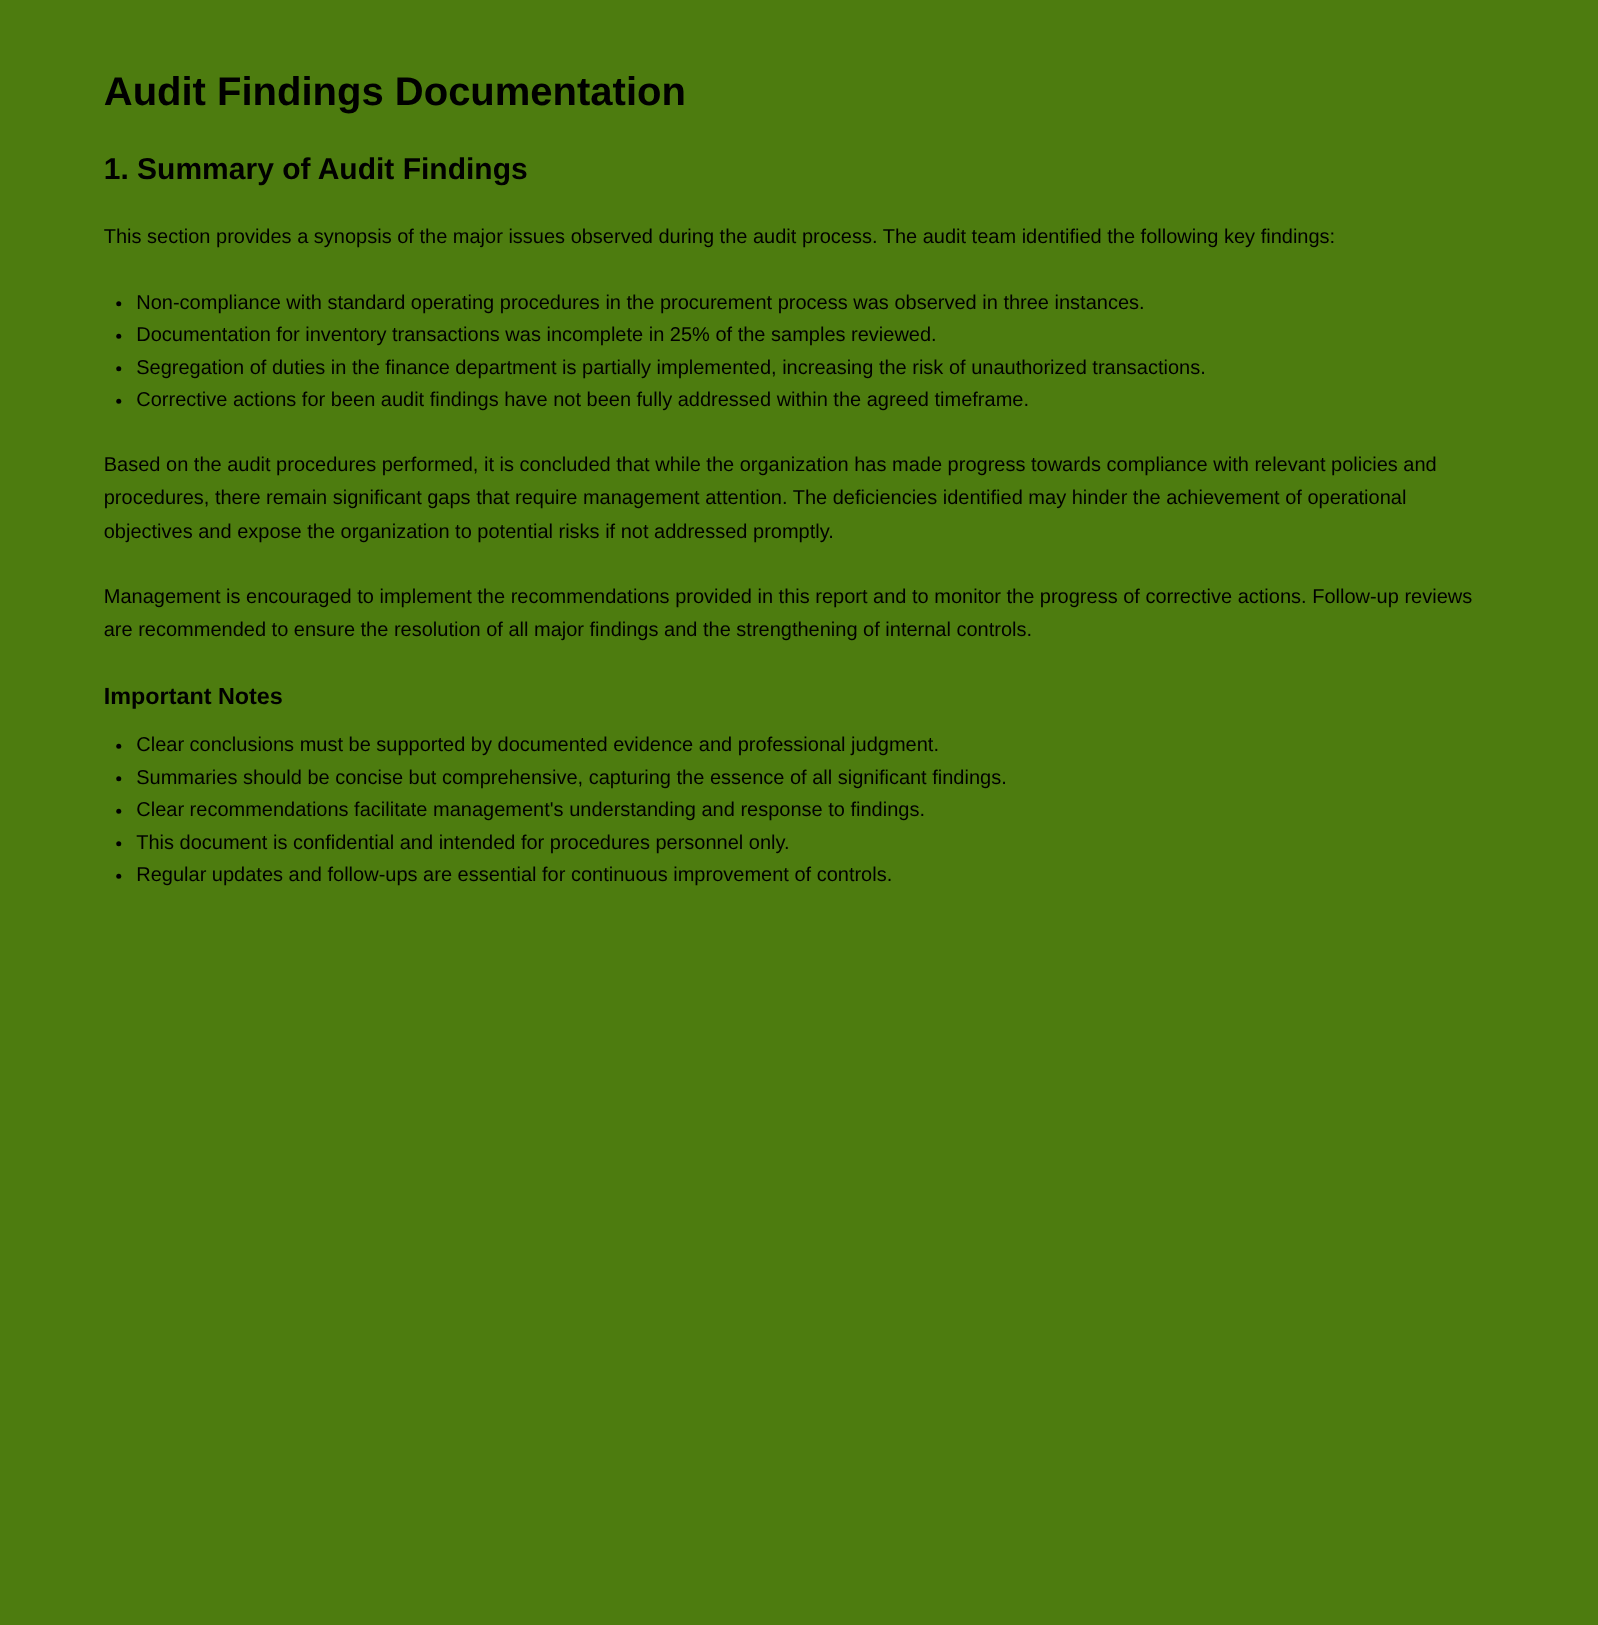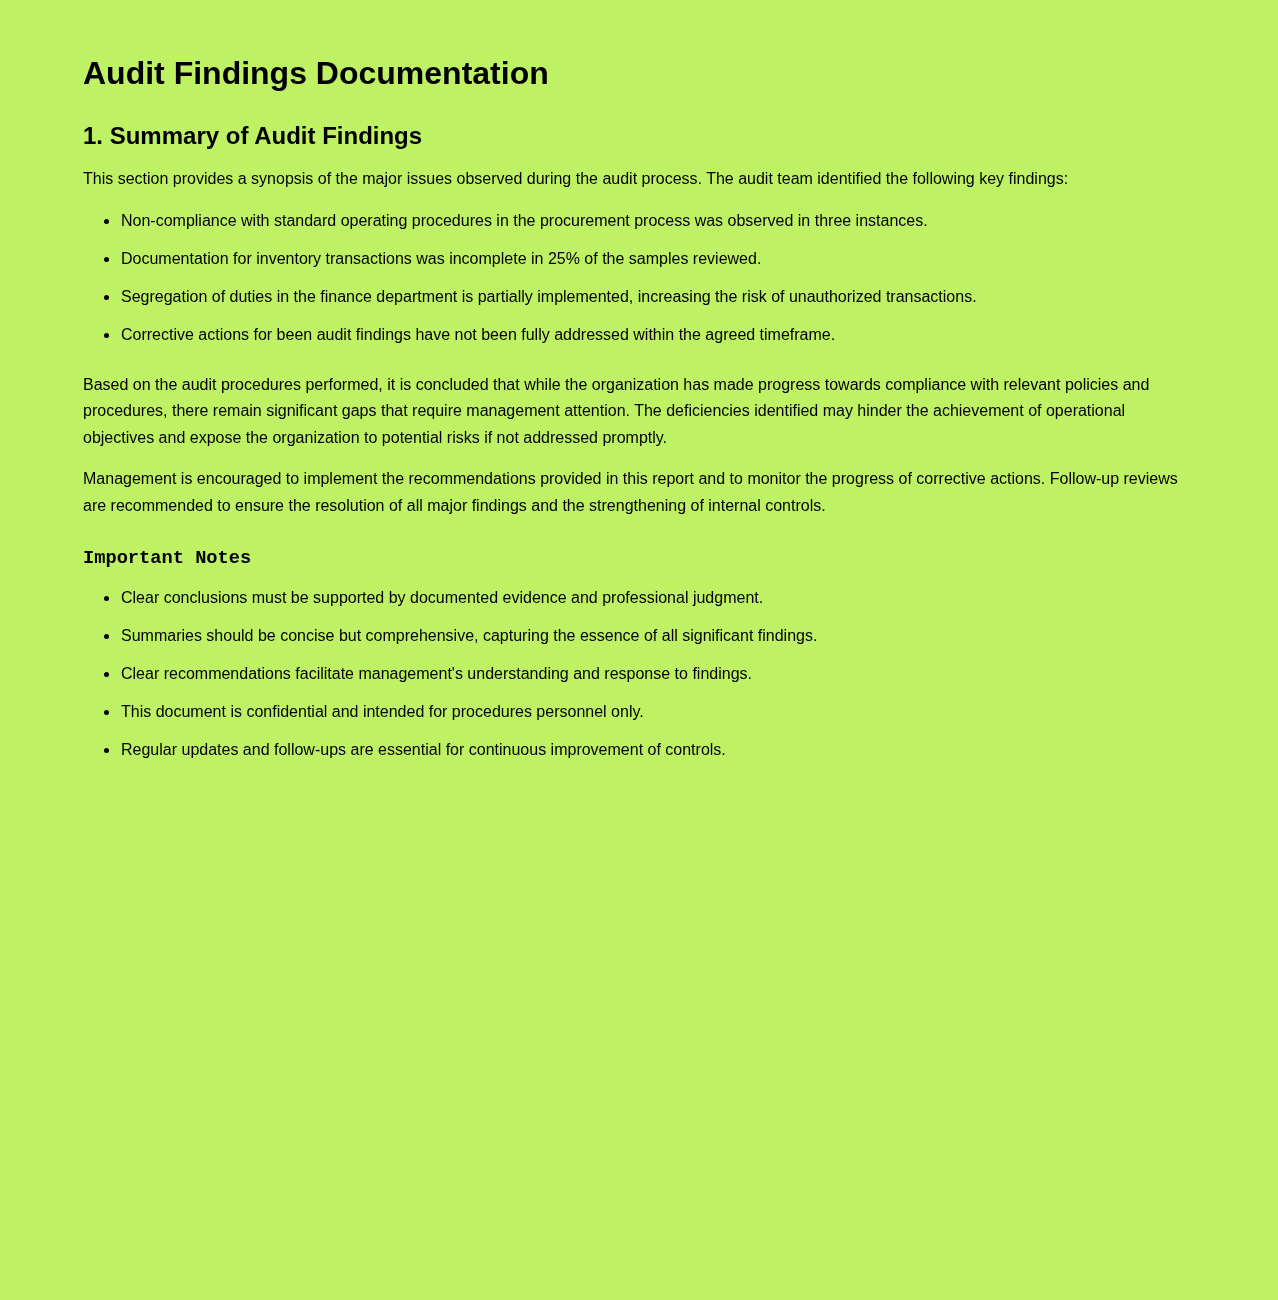--- a/index.html
+++ b/index.html
@@ -7,55 +7,54 @@
     padding: 0;
     background: #ffffff;
     color: #000000;
     font-family: "Liberation Sans", "DejaVu Sans", sans-serif;
   }
   .page {
     width: 1278px;
     height: 1300px;
     box-sizing: border-box;
     padding: 36px 83px 0 83px;
-    background: #bef264;
+    background: #4d7c0f;
     overflow: hidden;
   }
   h1.doc-title {
     font-size: 32px;
     font-weight: bold;
     line-height: 1.2;
     margin: 18px 0 22px 0;
   }
   h2.section-heading {
     font-size: 24px;
     font-weight: bold;
     line-height: 1.2;
     margin: 30px 0 14px 0;
   }
   h3.sub-heading {
     font-size: 18.7px;
     font-weight: bold;
     line-height: 1.2;
     margin: 28px 0 12px 0;
-    font-family: Liberation Mono, monospace;
   }
   p.body-text {
     font-size: 16px;
     line-height: 1.66;
-    margin: 15px 0;
+    margin: 26px 0;
   }
   ul.bullet-list {
     font-size: 16px;
     line-height: 1.625;
     margin: 15px 0 24px 0;
     padding-left: 25px;
   }
   ul.bullet-list li {
-    margin: 12px;
+    margin: 0;
     padding-left: 1px;
   }
 </style>
 </head>
 <body>
 
 <div class="page">
 
   <h1 class="doc-title">Audit Findings Documentation</h1>
 

